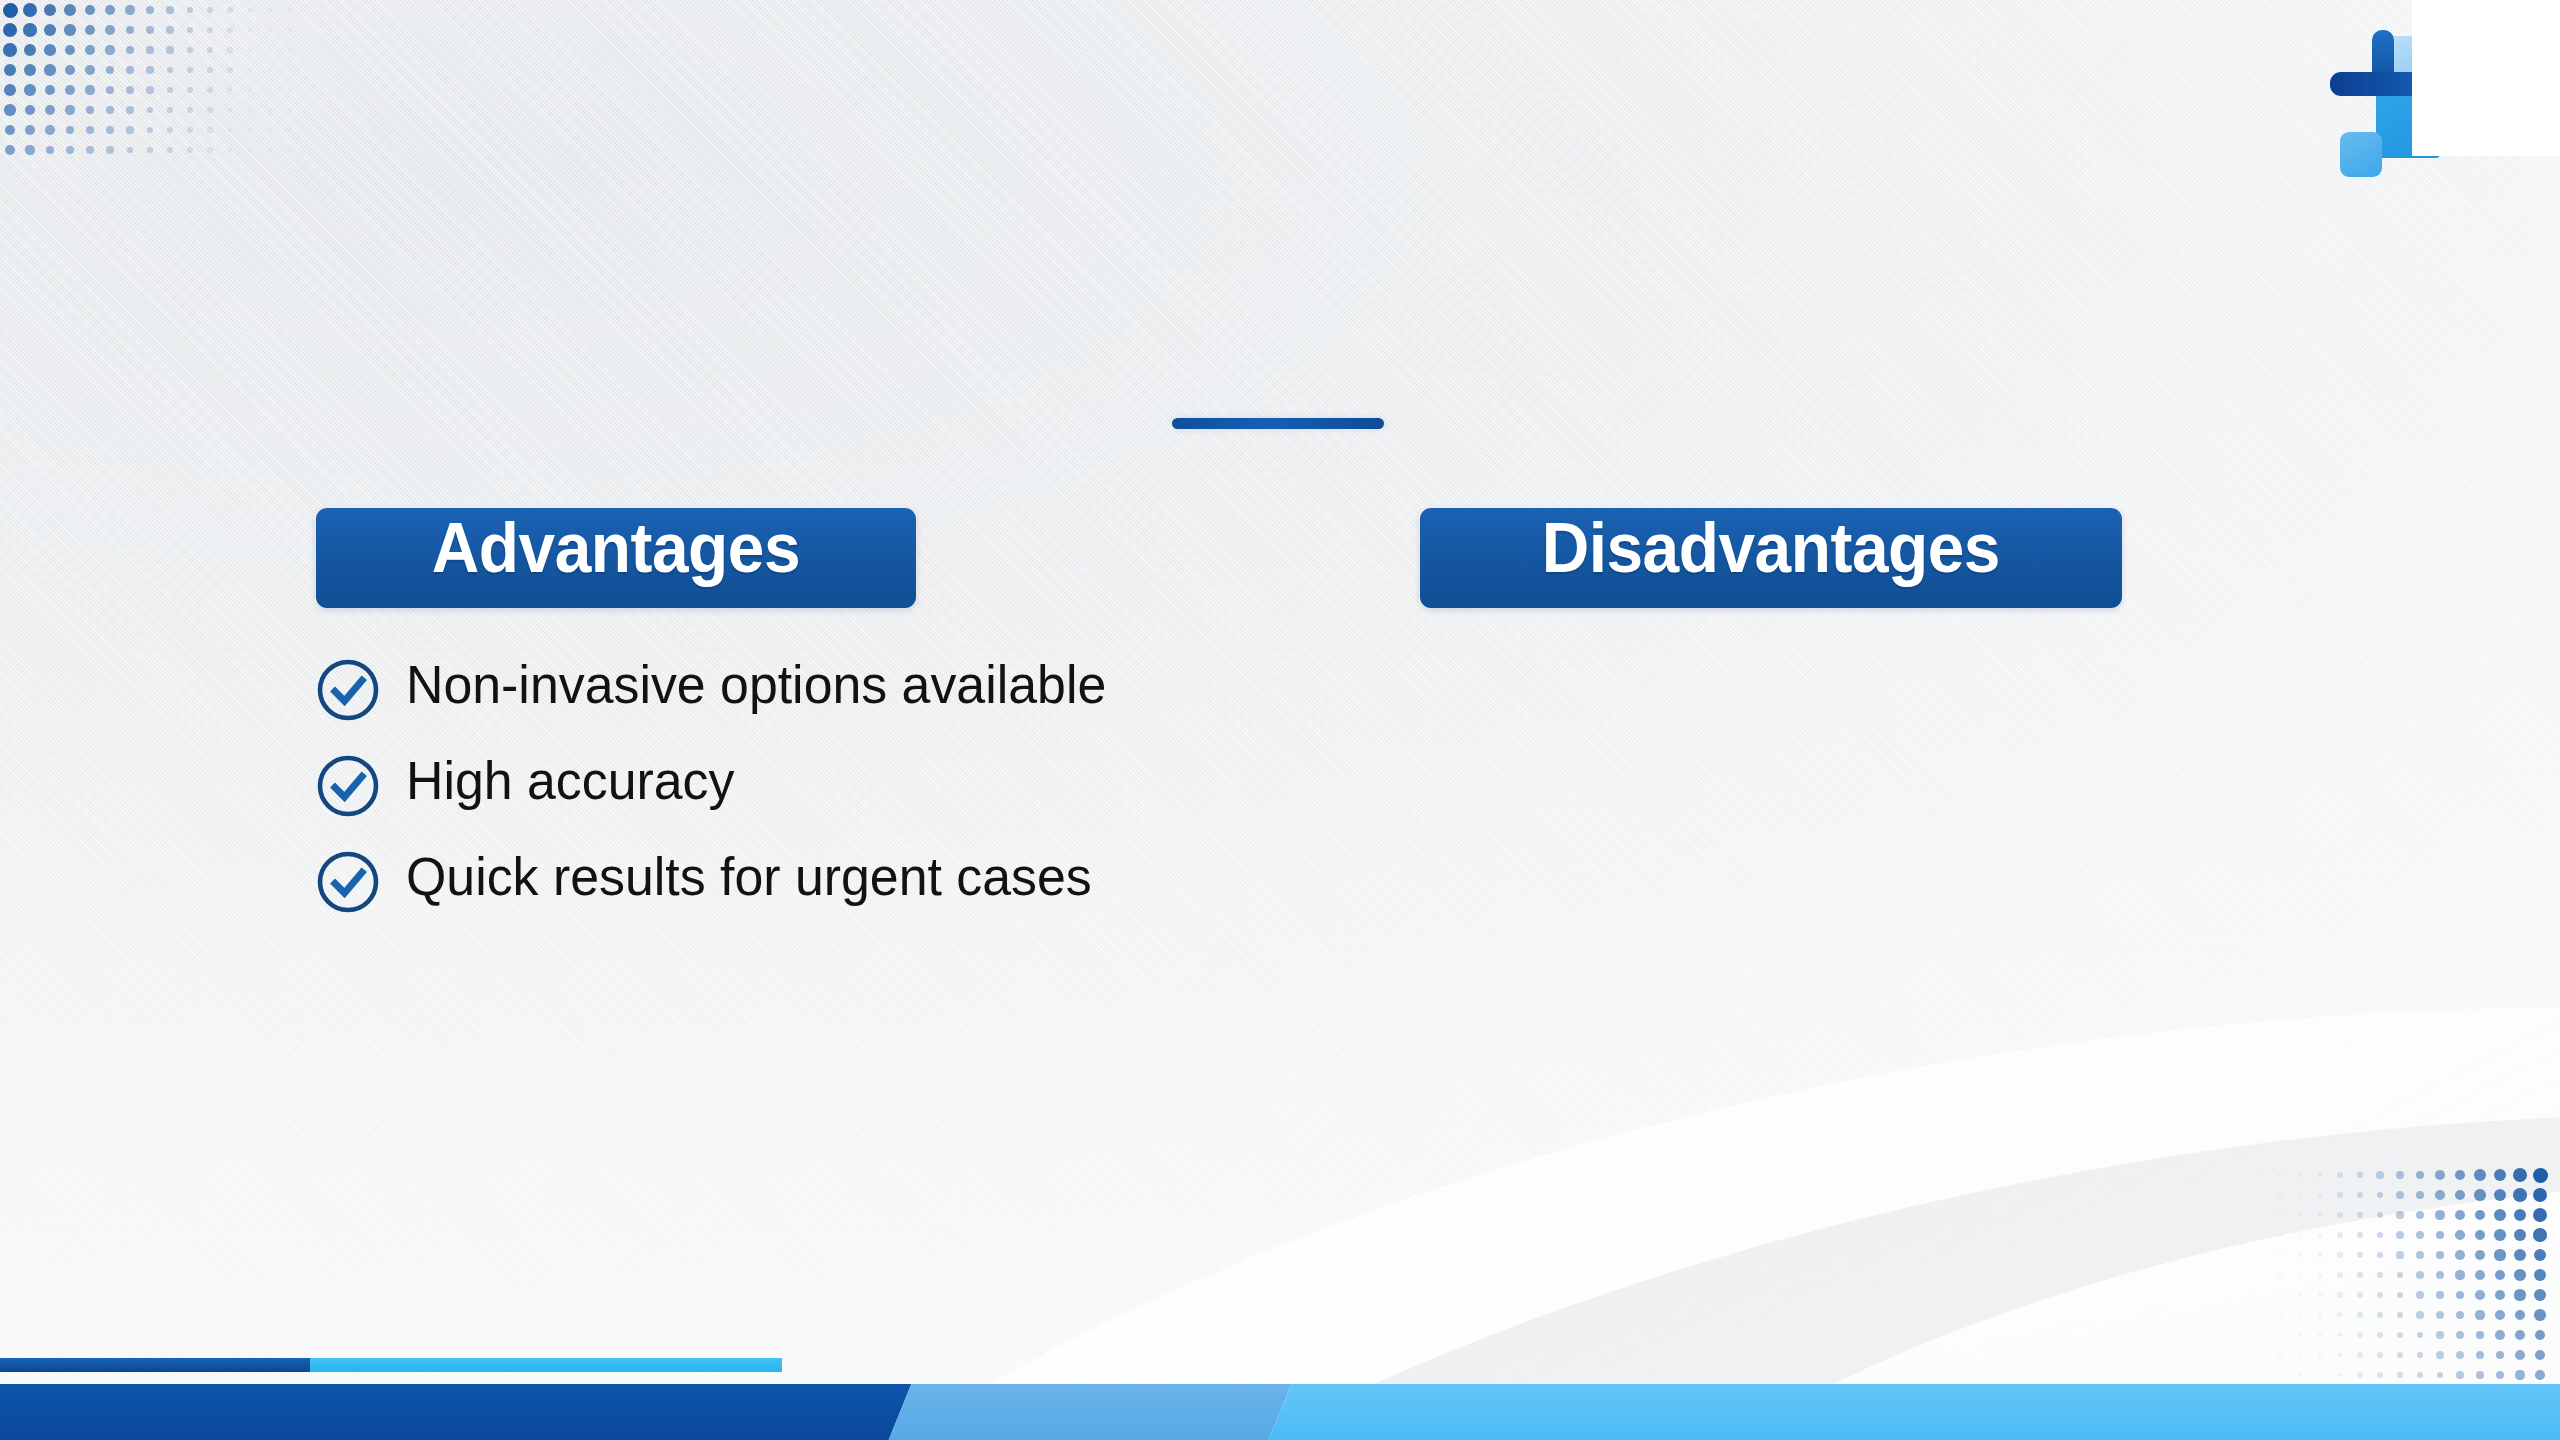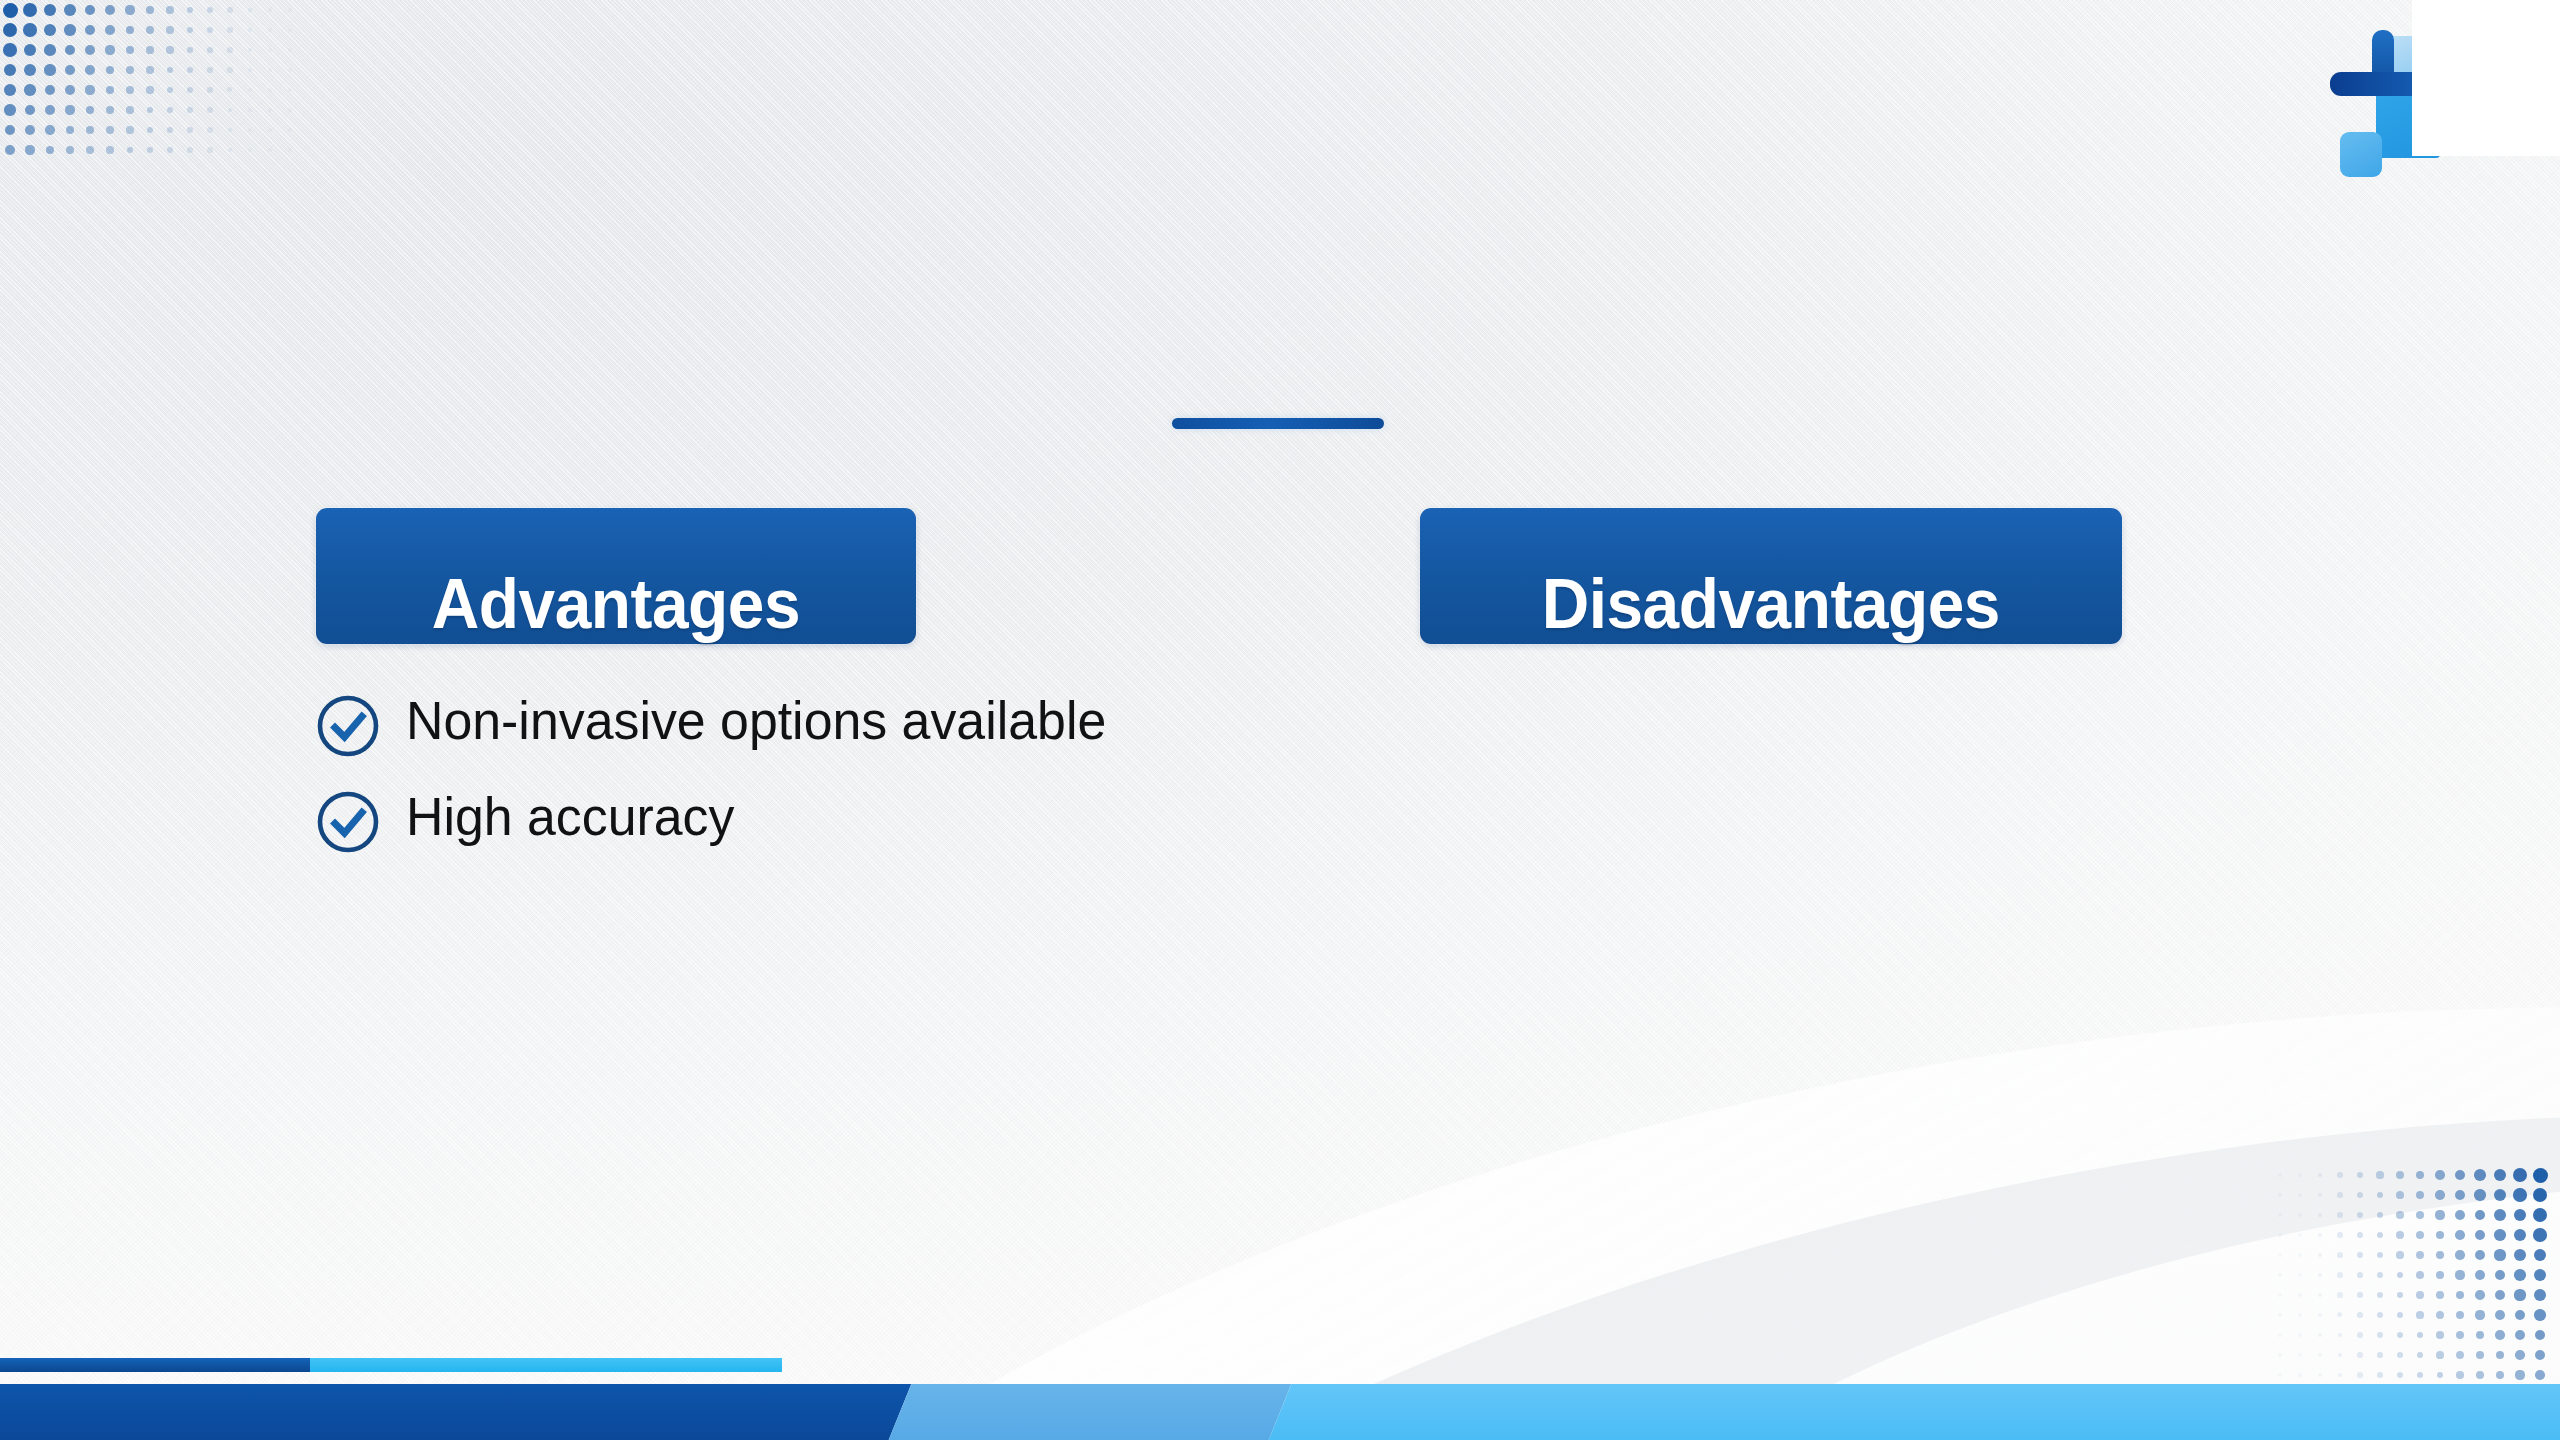--- a/index.html
+++ b/index.html
@@ -122,24 +122,24 @@
     border-radius:6px;
     box-shadow:0 0 6px rgba(200,220,240,.9);
   }
 
   
   .column { position:absolute; top:508px; }
   #col-advantages  { left:316px;  width:960px; }
   #col-disadvantages { left:1420px; width:1000px; }
 
   .badge {
-    height:136px;
+    height:100px;
     border-radius:11px;
     background:linear-gradient(180deg,#1a62b4 0%,#14569f 55%,#114e93 100%);
-    display:flex; align-items:flex-end; justify-content:center;
+    display:flex; align-items:flex-start; justify-content:center;
     box-shadow:0 2px 6px rgba(20,60,120,.18), 0 0 0 1px rgba(255,255,255,.5);
   }
   #badge-advantages { width:600px; }
   #badge-disadvantages { width:702px; }
   .badge-label {
     color:#ffffff;
     font-size:70px;
     font-weight:700;
     letter-spacing:-.5px;
     transform:scaleX(.94);
@@ -522,20 +522,29 @@
         </div>
         <div class="list-item">
           <span class="icon-wrap">
             <svg viewBox="0 0 64 64" aria-hidden="true">
               <circle cx="32" cy="32" r="28" fill="none" stroke="#14477f" stroke-width="4.6"></circle>
               <path d="M19 33.5 L28.5 43 L46 22.5" fill="none" stroke="#1763ad" stroke-width="7" stroke-linecap="square" stroke-linejoin="miter"></path>
             </svg>
           </span>
           <span class="item-text">High accuracy</span>
         </div>
+        <div class="list-item">
+          <span class="icon-wrap">
+            <svg viewBox="0 0 64 64" aria-hidden="true">
+              <circle cx="32" cy="32" r="28" fill="none" stroke="#14477f" stroke-width="4.6"></circle>
+              <path d="M19 33.5 L28.5 43 L46 22.5" fill="none" stroke="#1763ad" stroke-width="7" stroke-linecap="square" stroke-linejoin="miter"></path>
+            </svg>
+          </span>
+          <span class="item-text">Quick results for urgent cases</span>
+        </div>
       </div>
   </div>
 
   <div class="column" id="col-disadvantages">
     <div class="badge" id="badge-disadvantages">
       <span class="badge-label">Disadvantages</span>
     </div>
     <div class="list" id="list-disadvantages">
       </div>
   </div>

